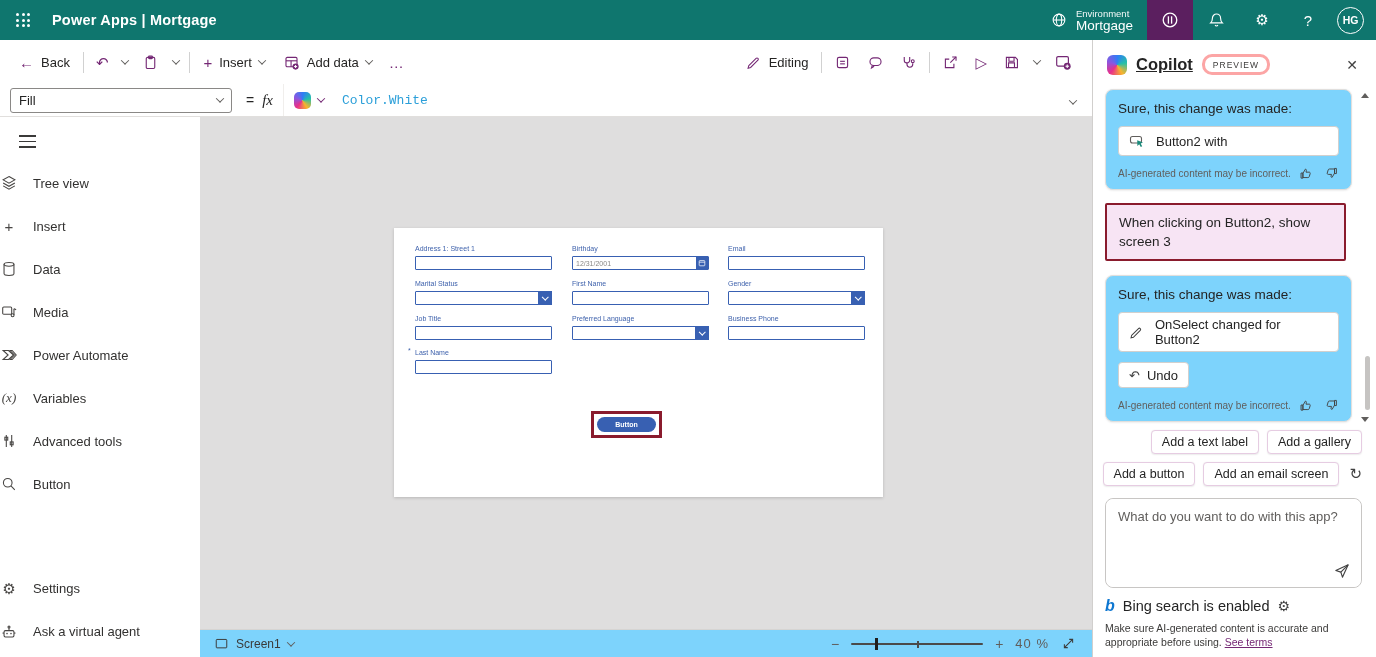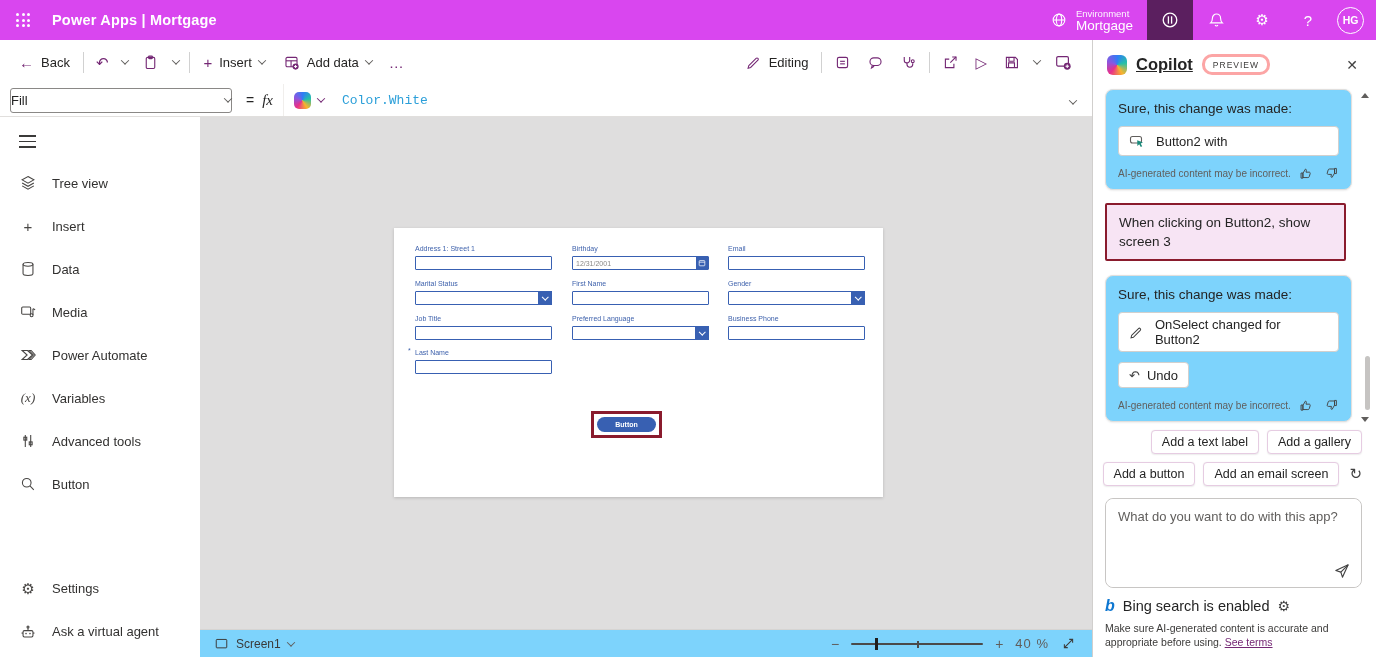--- a/index.html
+++ b/index.html
@@ -1,21 +1,21 @@
 <!DOCTYPE html>
 <html><head>
 <meta charset="utf-8">
 <style>
   * { box-sizing: border-box; margin: 0; padding: 0; }
   html, body { width: 1376px; height: 657px; overflow: hidden; }
   body { font-family: "Liberation Sans", sans-serif; background: #fff; color: #242424; }
   .app { width: 1376px; height: 657px; display: flex; flex-direction: column; }
 
   
-  .top-header { height: 40px; background: #d946ef; display: flex; align-items: center; color: #fff; flex: none; }
+  .top-header { height: 40px; background: #0f766e; display: flex; align-items: center; color: #fff; flex: none; }
   .waffle { width: 46px; height: 40px; display: flex; align-items: center; justify-content: center; cursor: pointer; }
   .waffle-grid { display: grid; grid-template-columns: repeat(3, 3px); grid-template-rows: repeat(3, 3px); gap: 2.5px; }
   .waffle-grid i { width: 3px; height: 3px; background: #fff; border-radius: 50%; }
   .app-title { font-size: 14.5px; font-weight: bold; margin-left: 6px; letter-spacing: .2px; }
   .hspacer { flex: 1; }
   .env { display: flex; align-items: center; gap: 8px; margin-right: 14px; }
   .env-text { display: flex; flex-direction: column; line-height: 12px; }
   .env-label { font-size: 9.5px; opacity: .95; }
   .env-name { font-size: 13.5px; }
   .hbtn { width: 46px; height: 40px; display: flex; align-items: center; justify-content: center; cursor: pointer; font-size: 15px; }
@@ -33,35 +33,35 @@
   .cmd-icon-only { padding: 0 8px; }
   .sep { width: 1px; height: 21px; background: #d1d1d1; margin: 0 4px; flex: none; }
   .chev { display: inline-block; width: 6px; height: 6px; border-right: 1.4px solid #555; border-bottom: 1.4px solid #555; transform: rotate(45deg) translate(-1px,-1px); }
   .chev.purple { border-color: #742774; }
   .chev.gray { border-color: #605e5c; }
   .chev-btn { padding: 0 6px; height: 32px; display: flex; align-items: center; cursor: pointer; }
   .cmd-right { margin-left: auto; display: flex; align-items: center; }
 
   
   .formulabar { height: 33px; background: #fff; border-bottom: 1px solid #e1dfdd; display: flex; align-items: center; padding-left: 10px; flex: none; }
-  .prop-select { width: 222px; height: 25px; border: 1px solid #8a8886; border-radius: 3px; display: flex; align-items: center; justify-content: space-between; padding: 0 0; font-size: 13px; cursor: pointer; }
+  .prop-select { width: 222px; height: 25px; border: 1px solid #8a8886; border-radius: 3px; display: flex; align-items: center; justify-content: space-between; padding: 0 8px; font-size: 13px; cursor: pointer; }
   .eqfx { display: flex; align-items: center; gap: 8px; margin: 0 10px 0 14px; }
   .eq { font-size: 14px; color: #242424; }
   .fx { font-family: "Liberation Serif", serif; font-style: italic; font-size: 15px; }
   .fb-copilot { display: flex; align-items: center; gap: 7px; padding: 0 10px; height: 100%; border-left: 1px solid #f0eeec; cursor: pointer; }
   .copilot-logo { width: 17px; height: 17px; border-radius: 5px; background: conic-gradient(from 220deg, #e8308a, #8a57e0, #2f7df6, #25c0a8, #f8b42c, #e8308a); flex: none; }
   .formula-text { flex: 1; font-family: "Liberation Mono", monospace; font-size: 13px; color: #2b9fd9; padding-left: 8px; white-space: nowrap; overflow: hidden; }
   .fb-collapse { padding: 0 16px; cursor: pointer; }
 
   
   .work-row { flex: 1; display: flex; min-height: 0; }
   .sidebar { width: 200px; background: #fff; display: flex; flex-direction: column; padding-top: 12px; flex: none; }
   .hamburger { margin: 6px 0 14px 19px; display: flex; flex-direction: column; gap: 4px; width: 17px; cursor: pointer; }
   .hamburger i { height: 1.6px; background: #3b3a39; }
-  .side-item { height: 43px; display: flex; align-items: center; gap: 15px; padding-left: 19px; font-size: 13px; color: #323130; cursor: pointer; }
+  .side-item { height: 43px; display: flex; align-items: center; gap: 15px; font-size: 13px; color: #323130; cursor: pointer; }
   .side-item svg, .side-item .sicon { flex: none; color: #484644; }
   .sicon { font-size: 15px; width: 18px; text-align: center; }
   .sicon.vars { font-family: "Liberation Serif", serif; font-style: italic; font-size: 13px; }
   .sidebar-bottom { margin-top: auto; padding-bottom: 4px; }
 
   .canvas-col { flex: 1; display: flex; flex-direction: column; min-width: 0; }
   .canvas { flex: 1; position: relative; background: #dfdede; overflow: hidden; }
   .sheet { position: absolute; left: 194px; top: 111px; width: 489px; height: 269px; background: #fff; box-shadow: 0 1px 3px rgba(0,0,0,.18); }
 
   .fld { position: absolute; width: 137px; }

